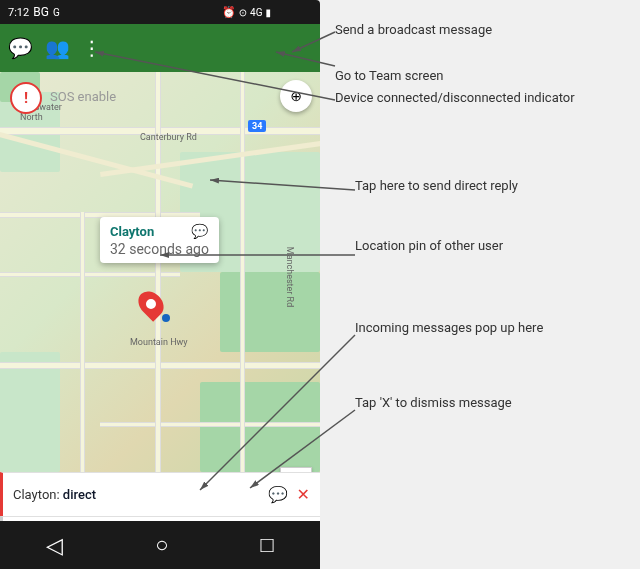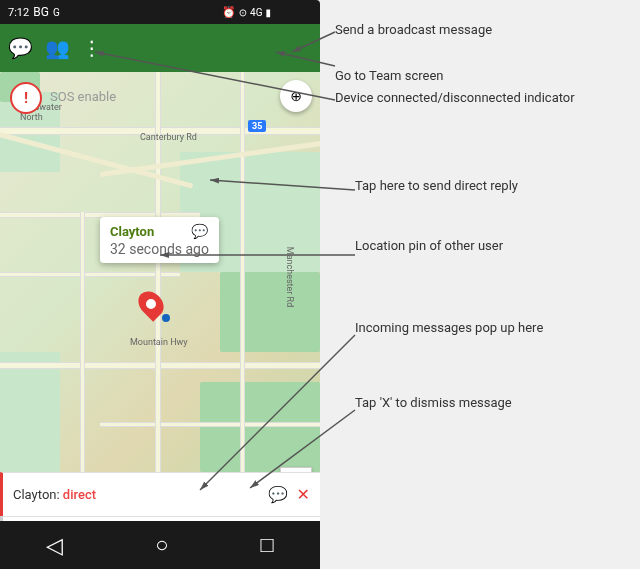--- a/index.html
+++ b/index.html
@@ -128,21 +128,21 @@
     }
     .popup-header {
       display: flex;
       align-items: center;
       justify-content: space-between;
       gap: 8px;
     }
     .popup-name {
       font-size: 13px;
       font-weight: bold;
-      color: #4d7c0f;
+      color: #0f766e;
     }
     .popup-msg-icon {
       color: #e53935;
       font-size: 14px;
     }
     .popup-time {
       font-size: 14px;
       color: #666;
       margin-top: 2px;
     }
@@ -224,21 +224,21 @@
     }
     .msg-text {
       font-size: 13px;
       color: #333;
       flex: 1;
     }
     .msg-text .sender {
       font-weight: normal;
     }
     .msg-text .type {
-      color: #ef4444;
+      color: #0f172a;
       font-weight: 500;
     }
     .msg-text .broadcast-type {
       color: #e53935;
     }
     .msg-actions {
       display: flex;
       align-items: center;
       gap: 8px;
     }
@@ -387,21 +387,21 @@
 
     <div style="position:absolute;top:60px;left:0;width:200px;height:5px;background:#f0ecd0;transform:rotate(15deg);transform-origin:0 0;"></div>
     <div style="position:absolute;top:100px;left:100px;width:240px;height:5px;background:#f0ecd0;transform:rotate(-8deg);transform-origin:0 0;"></div>
 
     <div class="map-label" style="top:30px;left:20px;">Bayswater<br>North</div>
     <div class="map-label" style="top:60px;left:140px;">Canterbury Rd</div>
     <div class="map-label" style="top:265px;left:130px;">Mountain Hwy</div>
     <div class="map-label" style="top:200px;left:260px;transform:rotate(90deg)">Manchester Rd</div>
     <div class="map-label" style="top:160px;left:170px;">Nian Dr</div>
 
-    <div style="position:absolute;top:48px;left:248px;background:#2979ff;color:white;font-size:9px;padding:1px 4px;border-radius:2px;font-weight:bold;">35</div>
+    <div style="position:absolute;top:48px;left:248px;background:#2979ff;color:white;font-size:9px;padding:1px 4px;border-radius:2px;font-weight:bold;">34</div>
 
     <div class="sos-button">!</div>
     <div class="sos-label">SOS enable</div>
 
     <div class="map-compass">⊕</div>
 
     <div class="location-popup">
       <div class="popup-header">
         <span class="popup-name">Clayton</span>
         <span class="popup-msg-icon">💬</span>

